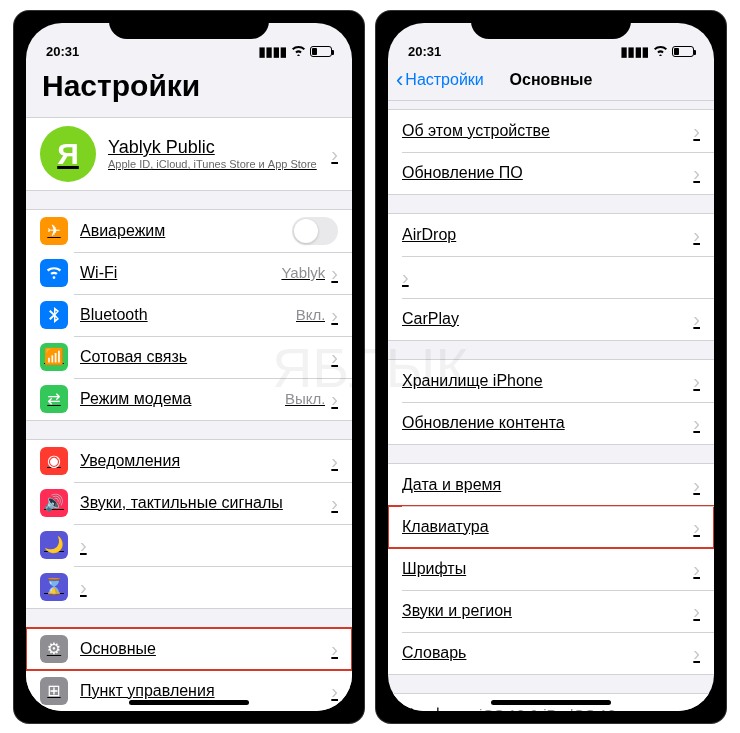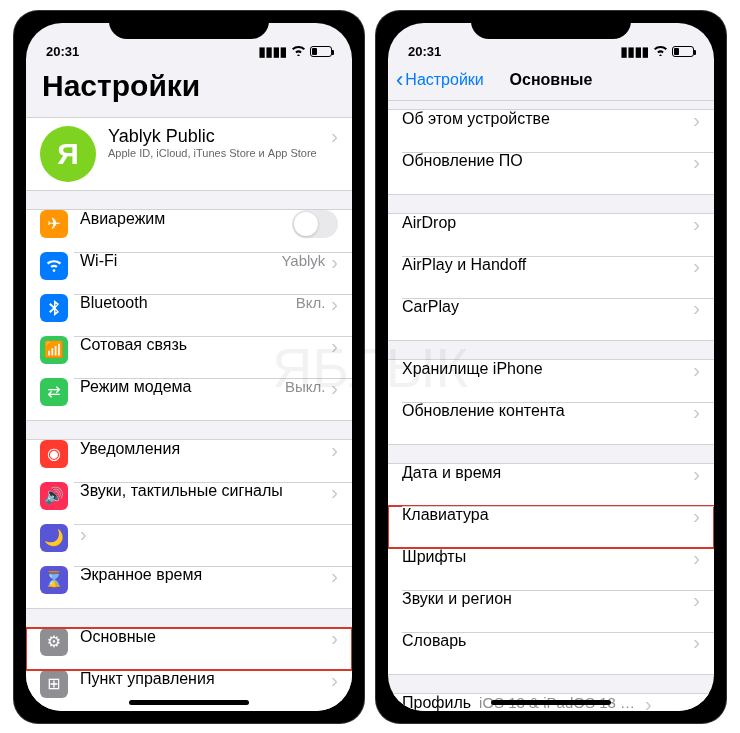--- a/index.html
+++ b/index.html
@@ -22,21 +22,21 @@
     font-size: 56px;
     color: rgba(0,0,0,0.05);
     font-weight: 400;
     pointer-events: none;
     z-index: 10;
   }
   .phone {
     width: 350px;
     height: 712px;
     background: #000;
-    border-radius: 24px;
+    border-radius: 15px;
     padding: 12px;
     position: relative;
     box-shadow: 0 0 0 1px #333;
   }
   .notch {
     position: absolute;
     top: 0;
     left: 50%;
     transform: translateX(-50%);
     width: 160px;
@@ -91,24 +91,25 @@
   }
   .group {
     margin-top: 18px;
     background:#fff;
     border-top:1px solid #d1d1d6;
     border-bottom:1px solid #d1d1d6;
   }
   .group.first { margin-top: 8px; }
   .row {
     display:flex;
-    align-items:flex-start;
+    align-items:center;
     min-height: 42px;
     padding: 0 14px 0 14px;
     position:relative;
+    text-decoration:underline;
   }
   .row + .row::before {
     content:'';
     position:absolute;
     left:48px; right:0; top:0; height:1px; background:#d1d1d6;
   }
   .row.no-icon + .row.no-icon::before,
   .group.plain .row + .row::before { left:14px; }
   .icon {
     width:28px; height:28px; border-radius:6px; margin-right:12px;
@@ -235,21 +236,20 @@
           <div class="icon c-pink">🔊</div>
           <span class="label">Звуки, тактильные сигналы</span>
           <span class="chevron">›</span>
         </div>
         <div class="row">
           <div class="icon c-purple">🌙</div>
           <span class="chevron">›</span>
         </div>
         <div class="row">
           <div class="icon c-purple">⌛</div>
-          <span class="label">Экранное время</span>
           <span class="chevron">›</span>
         </div>
       </div>
 
       <div class="group">
         <div class="row highlight">
           <div class="icon c-gray">⚙</div>
           <span class="label">Основные</span>
           <span class="chevron">›</span>
         </div>
@@ -300,21 +300,20 @@
           <span class="chevron">›</span>
         </div>
       </div>
 
       <div class="group plain">
         <div class="row no-icon">
           <span class="label">AirDrop</span>
           <span class="chevron">›</span>
         </div>
         <div class="row no-icon">
-          <span class="label">AirPlay и Handoff</span>
           <span class="chevron">›</span>
         </div>
         <div class="row no-icon">
           <span class="label">CarPlay</span>
           <span class="chevron">›</span>
         </div>
       </div>
 
       <div class="group plain">
         <div class="row no-icon">

